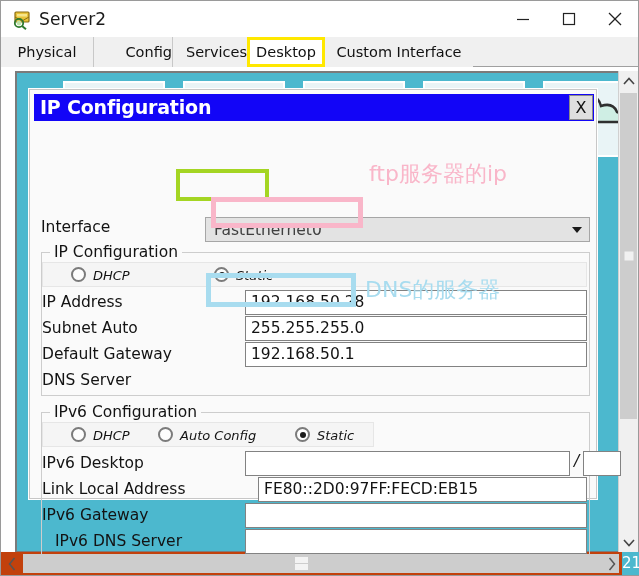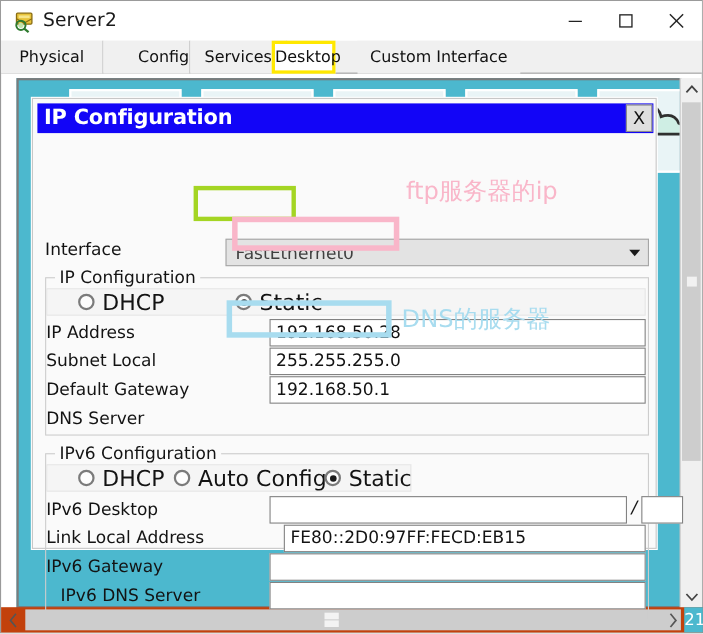--- a/index.html
+++ b/index.html
@@ -323,24 +323,25 @@
     position: absolute;
     left: 50%; top: 50%;
     transform: translate(-50%,-50%);
     width: 6px; height: 6px;
     border-radius: 50%;
     background: #1a1a1a;
   }
   .radio-label {
     position: absolute;
     top: 2px;
-    font-size: 20px;
+    font-size: 13px;
     color: #131313;
     line-height: 21px;
     white-space: nowrap;
+    font-style: italic;
   }
 
   
   .hl {
     position: absolute;
     box-sizing: border-box;
     pointer-events: none;
     z-index: 30;
   }
   #hl-static { left: 175px; top: 168px; width: 93px; height: 32px; border: 4px solid #a4d523; }
@@ -390,21 +391,21 @@
           <line x1="2" y1="2" x2="14" y2="14" stroke="#222" stroke-width="1.3"></line>
           <line x1="14" y1="2" x2="2" y2="14" stroke="#222" stroke-width="1.3"></line>
         </svg>
     </div>
   </div>
 
   <div id="tabstrip">
     <div class="tab" style="left:0px;width:93px;">Physical</div>
     <div class="tab" style="left:93px;width:79px;text-align:right;">Config</div>
     <div class="tab" style="left:172px;width:88px;">Services</div>
-    <div class="tab active" style="left:246px;width:58px;">Desktop</div>
+    <div class="tab active" style="left:246px;width:78px;">Desktop</div>
     <div class="tab" style="left:324px;width:148px;border-right:none;">Custom Interface</div>
   </div>
 
   <div id="desktop">
 
     <div class="desk-icon" style="left:46px;">
       <span class="glyph">
         <svg width="86" height="58" viewBox="0 0 86 58">
           <rect x="2" y="2" width="82" height="40" fill="#f4f4f4" stroke="#3c3c3c" stroke-width="3"></rect>
           <rect x="8" y="8" width="20" height="28" fill="#ffffff" stroke="#8f8f8f" stroke-width="2"></rect>
@@ -504,21 +505,21 @@
     <div class="radio-row" style="left:12px; top:172px; width:545px;">
       <span class="radio" style="left:28px;"></span>
       <span class="radio-label" style="left:50px;">DHCP</span>
       <span class="radio on" style="left:171px;"></span>
       <span class="radio-label" style="left:193px;">Static</span>
     </div>
 
     <span class="dlg-label" style="left:12px; top:203px;">IP Address</span>
     <div class="txtbox" style="left:215px; top:200px; width:342px;">192.168.50.28</div>
 
-    <span class="dlg-label" style="left:12px; top:229px;">Subnet Local</span>
+    <span class="dlg-label" style="left:12px; top:229px;">Subnet Auto</span>
     <div class="txtbox" style="left:215px; top:226px; width:342px;">255.255.255.0</div>
 
     <span class="dlg-label" style="left:12px; top:255px;">Default Gateway</span>
     <div class="txtbox" style="left:215px; top:252px; width:342px;">192.168.50.1</div>
 
     <span class="dlg-label" style="left:12px; top:281px;">DNS Server</span>
 
     <div class="groupbox" style="left:11px; top:322px; width:549px; height:152px;"></div>
     <span class="group-title" style="left:20px; top:313px;">IPv6 Configuration</span>
 

